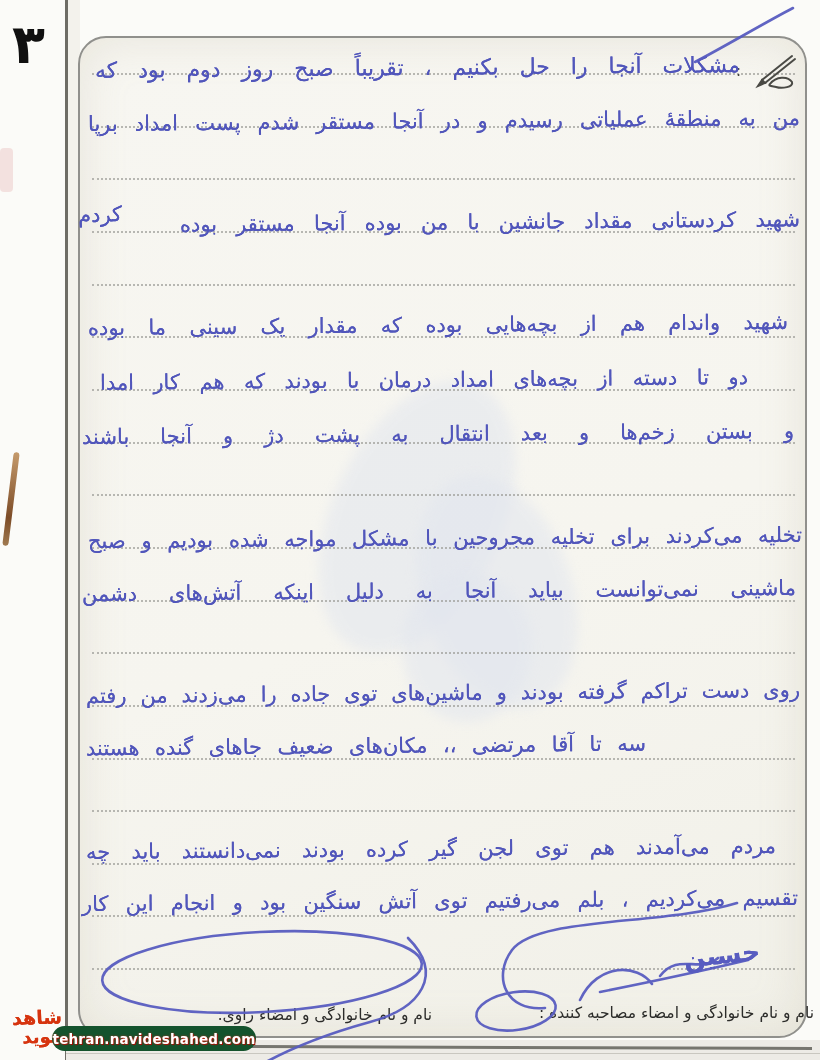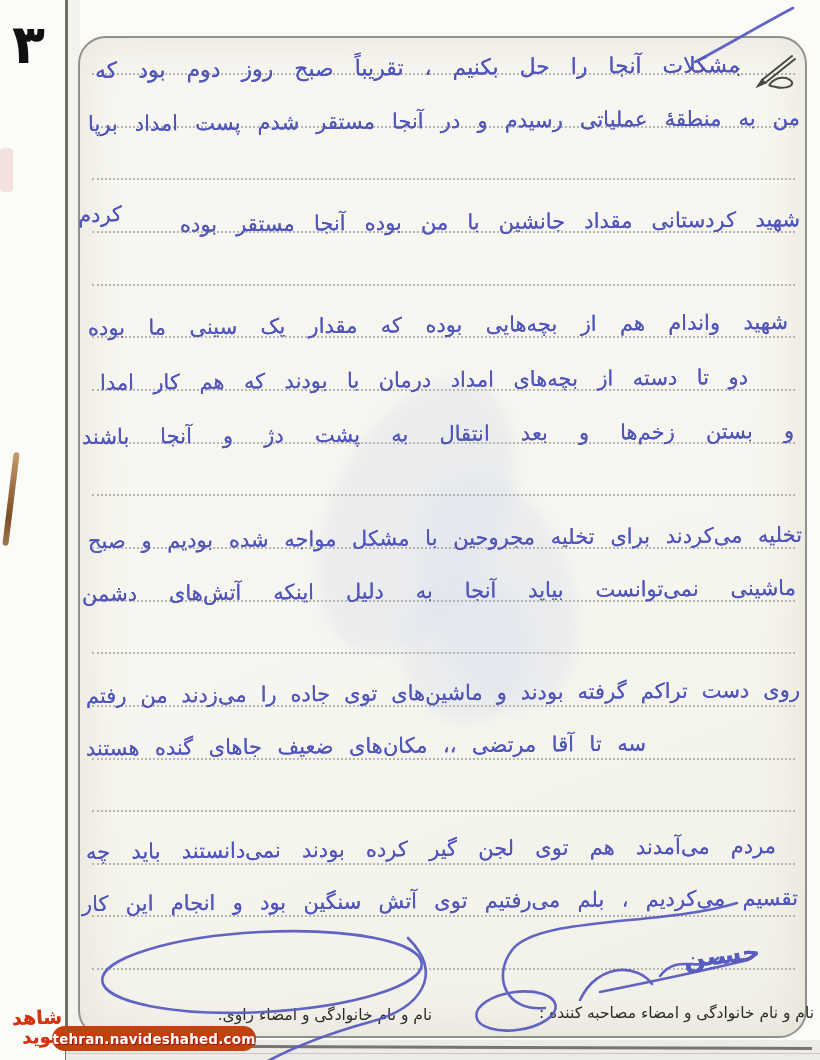--- a/index.html
+++ b/index.html
@@ -50,21 +50,21 @@
   
   .pen-wrap{position:absolute;left:672px;top:12px;width:60px;height:42px;}
   .leader{position:absolute;left:656px;top:24px;color:#44443f;font-size:15px;letter-spacing:1px;}
 
   
   .logo{position:absolute;left:18px;top:1008px;width:44px;height:52px;color:#d6340f;
         font-weight:bold;line-height:1.05;text-align:center;direction:rtl;
         text-shadow:0 0 .6px #d6340f;}
   .logo .l1{font-size:19px;display:block;transform:rotate(-2deg);}
   .logo .l2{font-size:18px;display:block;transform:rotate(-2deg);}
-  .banner{position:absolute;left:52px;top:1026px;width:204px;height:25px;background:#c2410c;
+  .banner{position:absolute;left:52px;top:1026px;width:204px;height:25px;background:#14532d;
           border-radius:13px;display:flex;align-items:center;justify-content:center;}
   .banner span{color:#fff;font-weight:bold;font-size:13.5px;letter-spacing:.2px;
           text-shadow:0 0 2px rgba(215,45,25,.9),1px 1px 0 #8e1004;}
 </style>
 </head>
 <body>
 
 <div class="stage">
 
   <div class="spine-line"></div>

